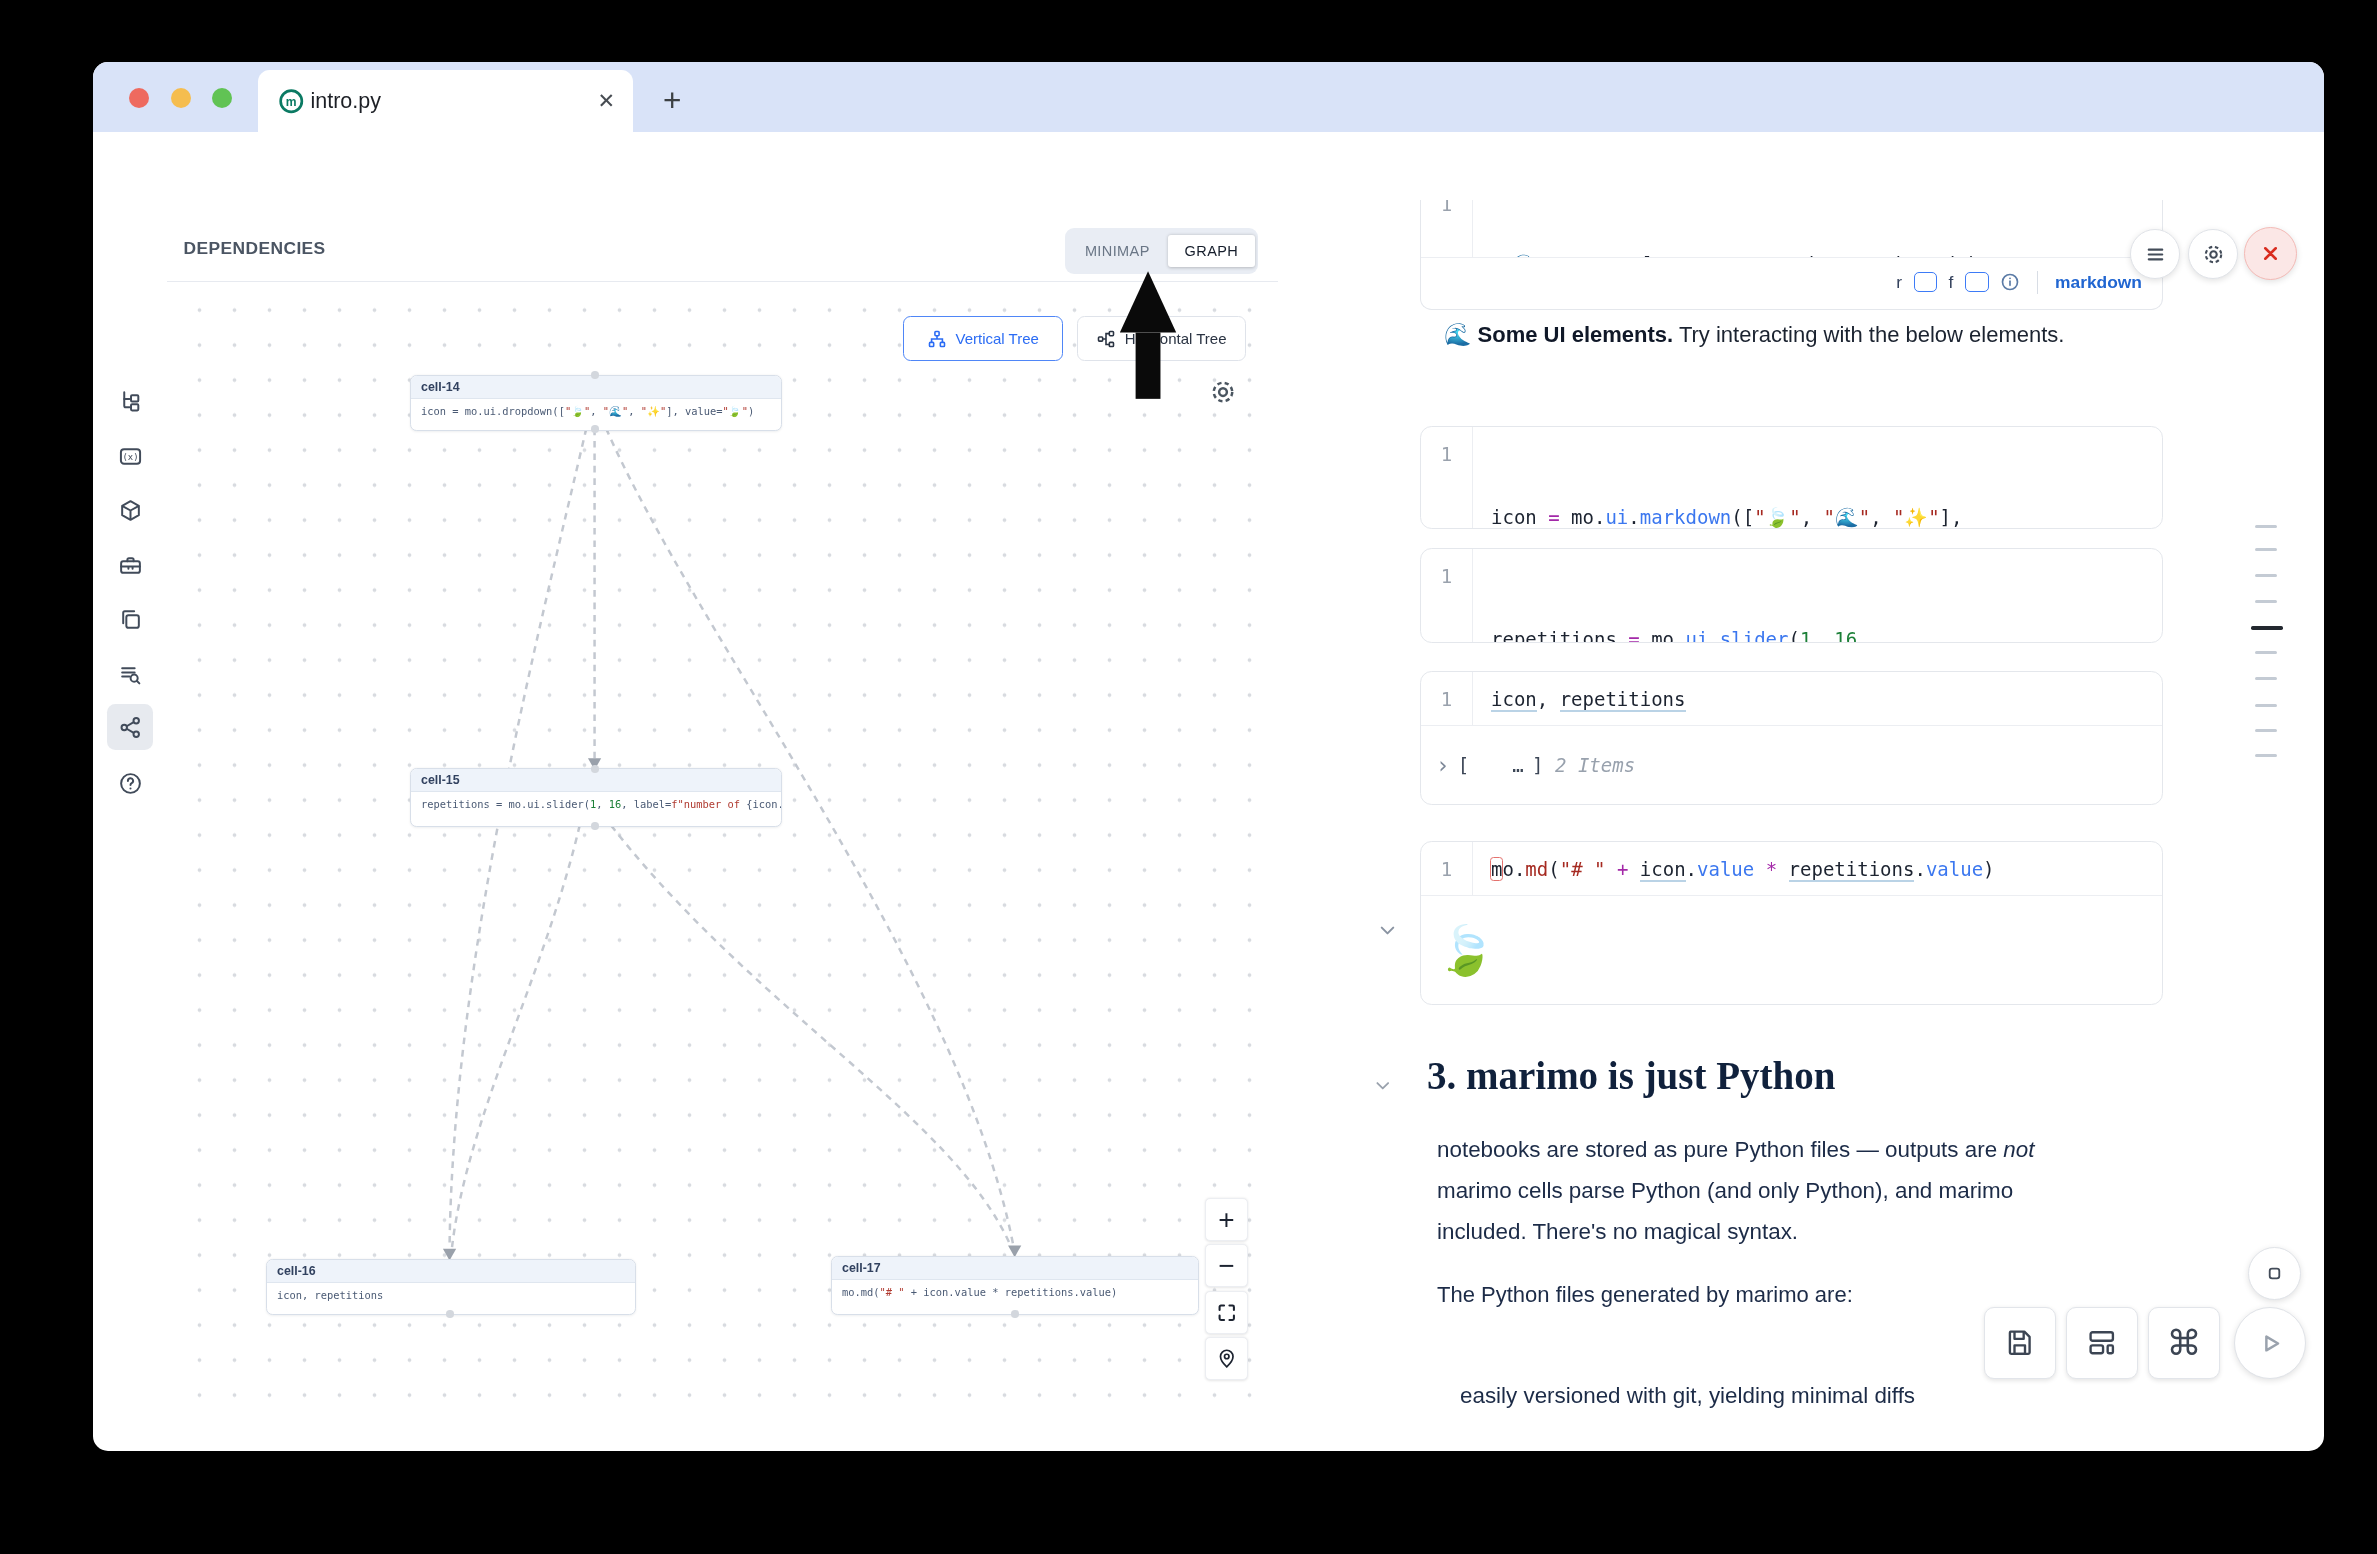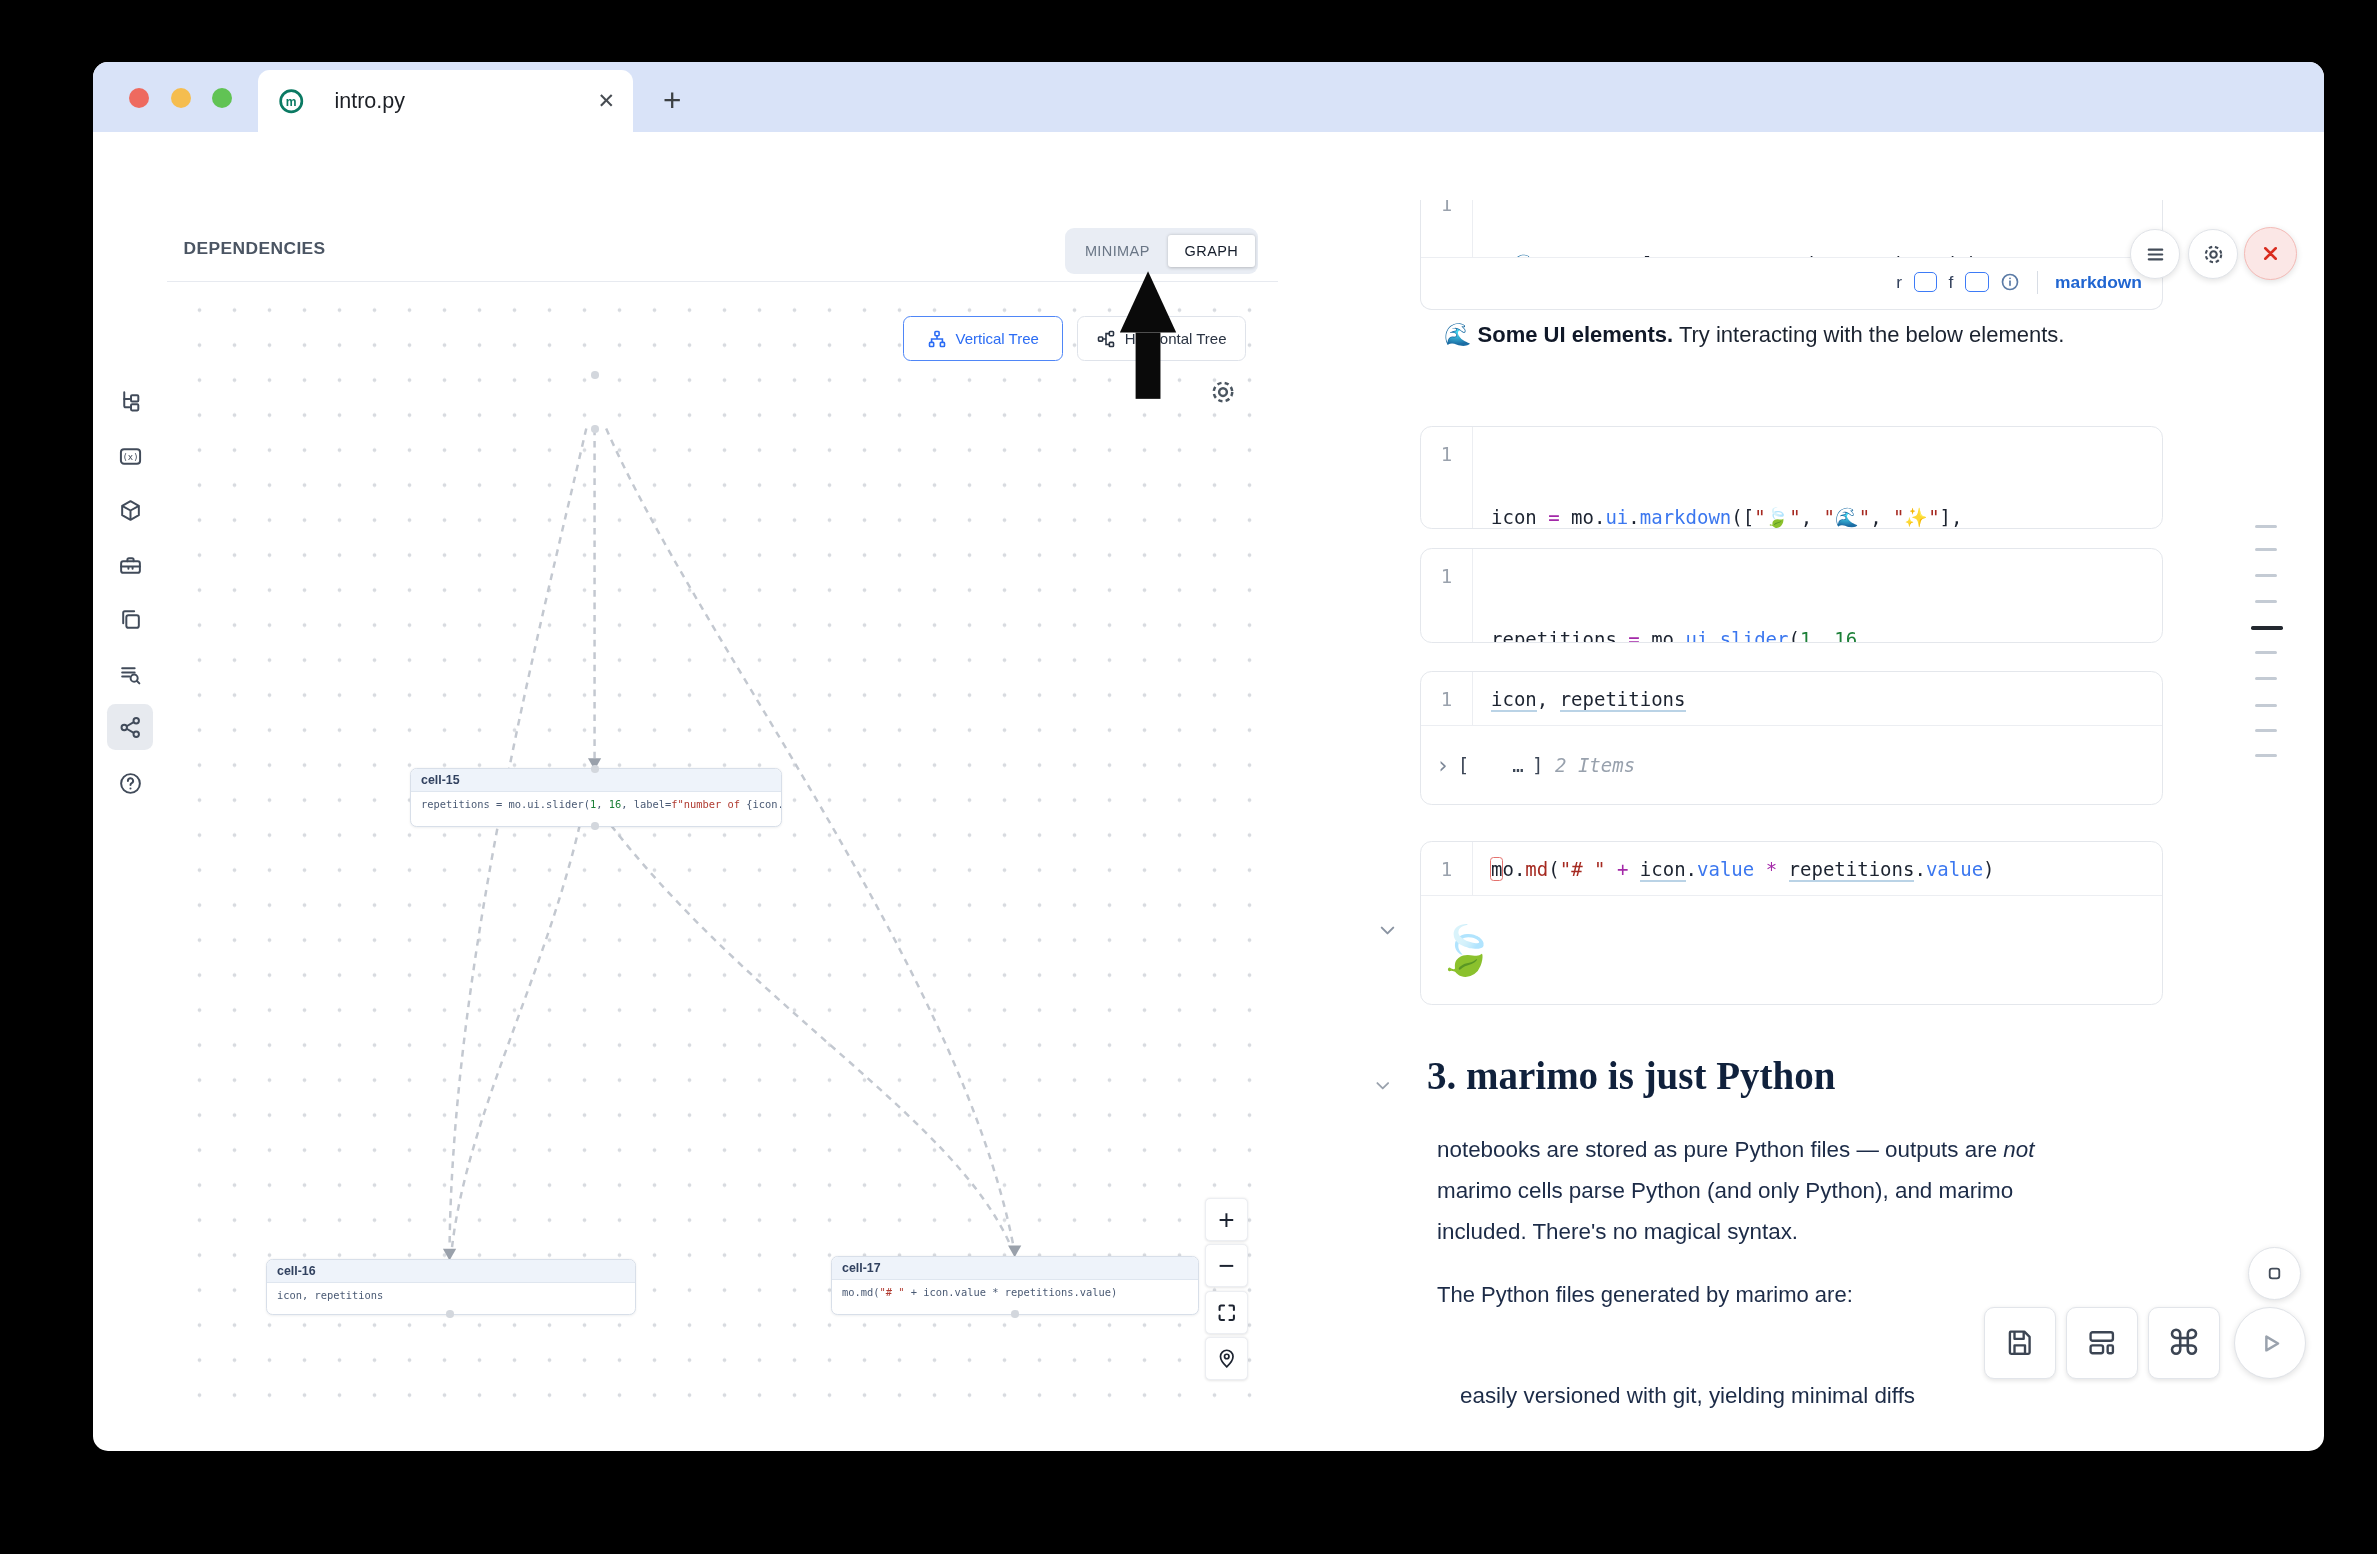--- a/index.html
+++ b/index.html
@@ -73,21 +73,21 @@
     <div class="traffic" style="left:36px;top:26px;background:#ee6a5f"></div>
     <div class="traffic" style="left:78px;top:26px;background:#f5bd4f"></div>
     <div class="traffic" style="left:119px;top:26px;background:#61c354"></div>
     <div class="tab">
       <span style="margin-left:20px">
         <svg width="26.5" height="26.5" viewBox="0 0 24 24">
               <circle cx="12" cy="12" r="9.6" fill="none" stroke="#0b7a63" stroke-width="2.4"></circle>
               <text x="12" y="16.2" font-size="11" font-weight="bold" text-anchor="middle" fill="#0b7a63" font-family="Liberation Sans,sans-serif">m</text>
             </svg>
       </span>
-      <span class="tab-title" style="margin-left:30px">intro.py</span>
+      <span class="tab-title" style="margin-left:6px">intro.py</span>
       <span style="margin-left:auto;margin-right:18px;font-size:21px;color:#474c52">✕</span>
     </div>
     <div style="position:absolute;left:570px;top:20px;font-size:31.5px;color:#3c4043;font-weight:300">+</div>
   </div>
 
   <div class="toolbar">
     <span class="abs" style="left:26.5px;top:94px;color:#9aa0a6">
           <svg width="28" height="28" viewBox="0 0 24 24" fill="none" stroke="currentColor" stroke-width="2.1" stroke-linecap="round" stroke-linejoin="round">
             <path d="M19 12H5M11 5l-7 7 7 7"></path>
           </svg>
@@ -249,20 +249,24 @@
               </span>
           <span>Horizontal Tree</span>
         </div>
         <span class="abs" style="left:1041px;top:96px;color:#4a5560">
               <svg width="30" height="30" viewBox="0 0 24 24" fill="none" stroke="currentColor" stroke-width="2">
                 <circle cx="12" cy="12" r="7.4" stroke-dasharray="3.4 2.6"></circle>
                 <circle cx="12" cy="12" r="3.1"></circle>
               </svg>
             </span>
 
+        <div class="node" style="left:243px;top:94px;width:370px;height:54px">
+          <div class="node-h">cell-14</div>
+          <div class="node-c"><span>icon = mo.ui.dropdown([</span><span class="tk-s">"🍃"</span><span>, </span><span class="tk-s">"🌊"</span><span>, </span><span class="tk-s">"✨"</span><span>], value=</span><span class="tk-s">"🍃"</span><span>)</span></div>
+        </div>
         <div class="node" style="left:243px;top:487px;width:370px;height:57px">
           <div class="node-h">cell-15</div>
           <div class="node-c"><span>repetitions = mo.ui.slider(</span><span class="tk-n">1</span><span>, </span><span class="tk-n">16</span><span>, label=</span><span class="tk-s">f"number of </span><span>{icon.val</span></div>
         </div>
         <div class="node" style="left:99px;top:978px;width:368px;height:54px">
           <div class="node-h">cell-16</div>
           <div class="node-c"><span>icon, repetitions</span></div>
         </div>
         <div class="node" style="left:664px;top:975px;width:366px;height:57px">
           <div class="node-h">cell-17</div>

